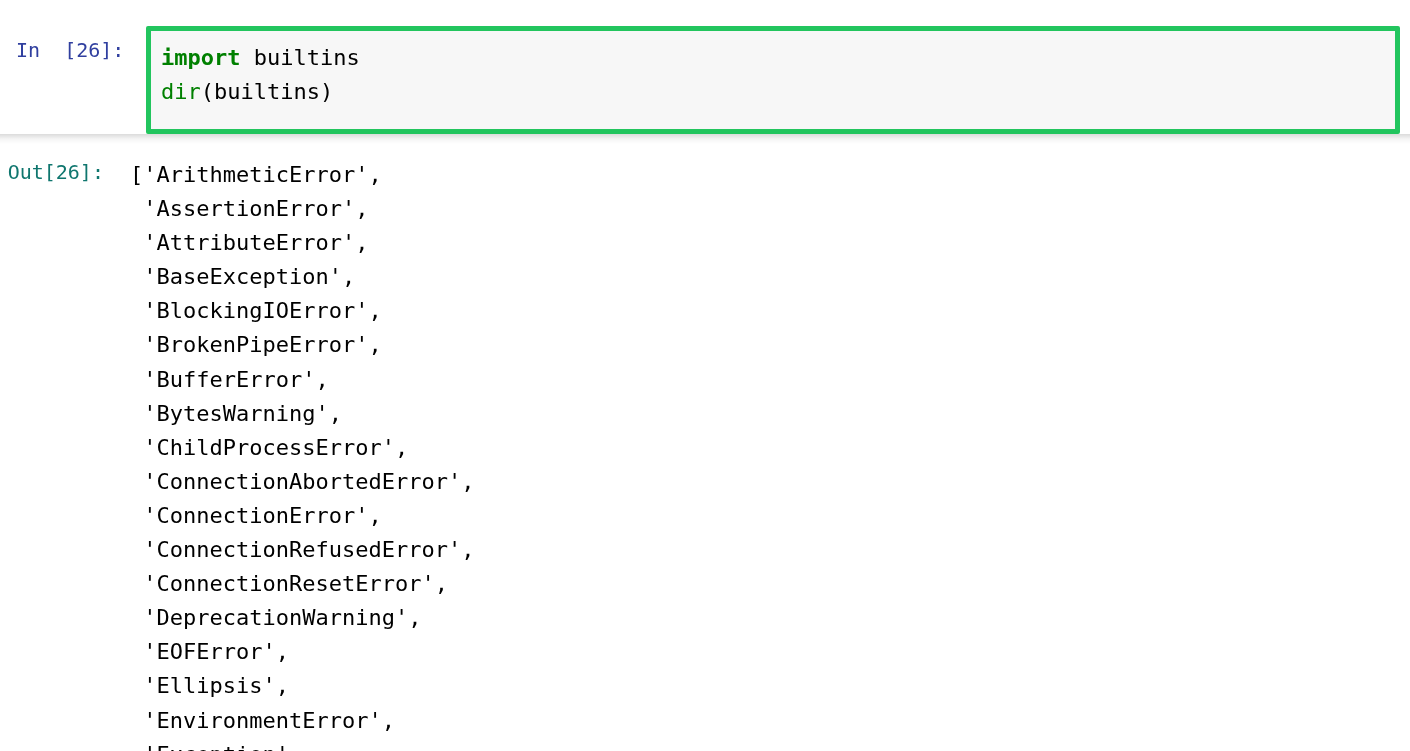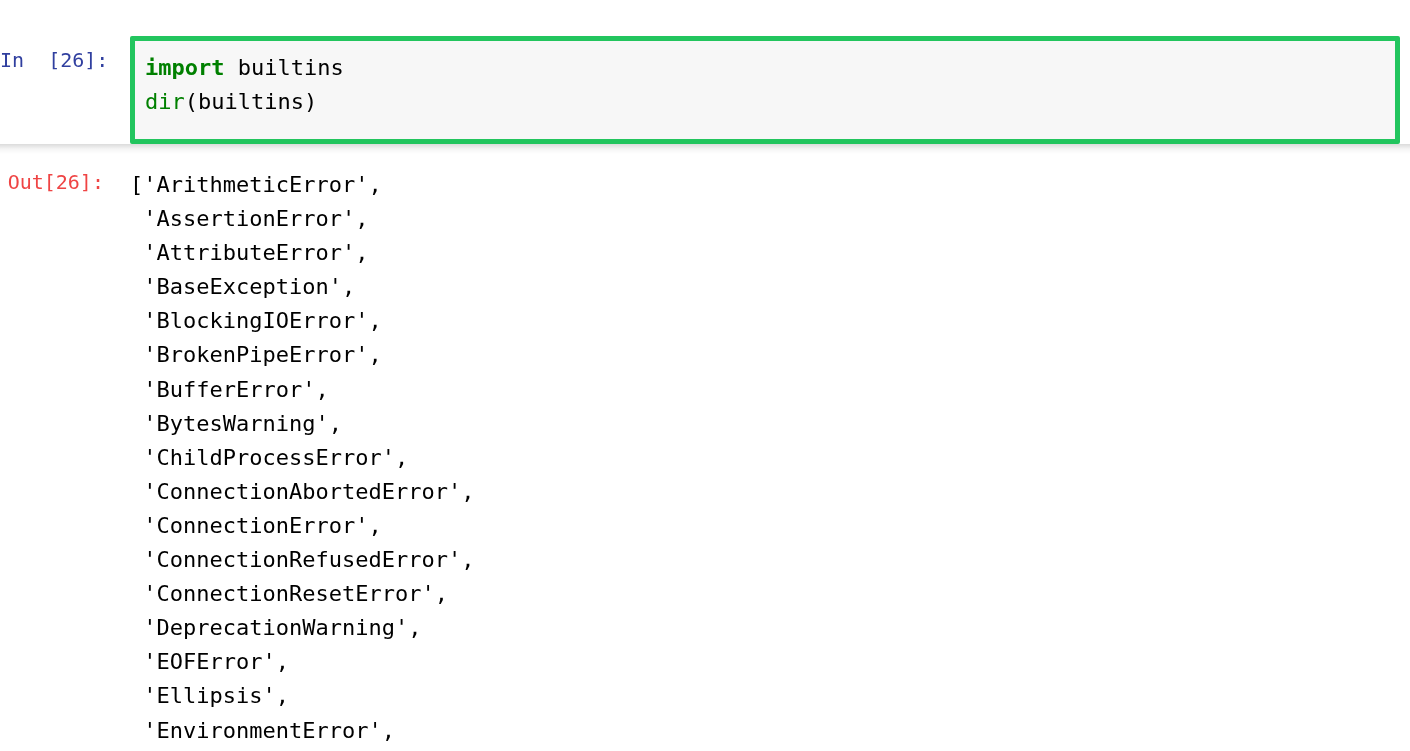--- a/index.html
+++ b/index.html
@@ -15,34 +15,35 @@
   .page {
     width: 1410px;
     height: 751px;
     position: relative;
   }
   .cell {
     display: flex;
     align-items: flex-start;
   }
   .cell-input {
-    padding-top: 36px;
+    padding-top: 26px;
+    margin-left: 16px;
   }
   .prompt {
     width: 130px;
     flex: 0 0 130px;
     text-align: right;
     padding-right: 14px;
     padding-top: 12px;
     font-family: "SimSun", "NSimSun", monospace;
     font-size: 20px;
     white-space: pre;
   }
   .prompt-input { color: #303F9F; }
-  .prompt-output { color: #ef4444; }
+  .prompt-output { color: #0f766e; }
   .code-area {
     flex: 1 1 auto;
     margin-right: 10px;
     background: #f7f7f7;
     border: 5px solid #22c55e;
     border-radius: 2px;
     padding: 10px 10px;
     font-family: "SimSun", "NSimSun", monospace;
     font-size: 22px;
     line-height: 1.55;

